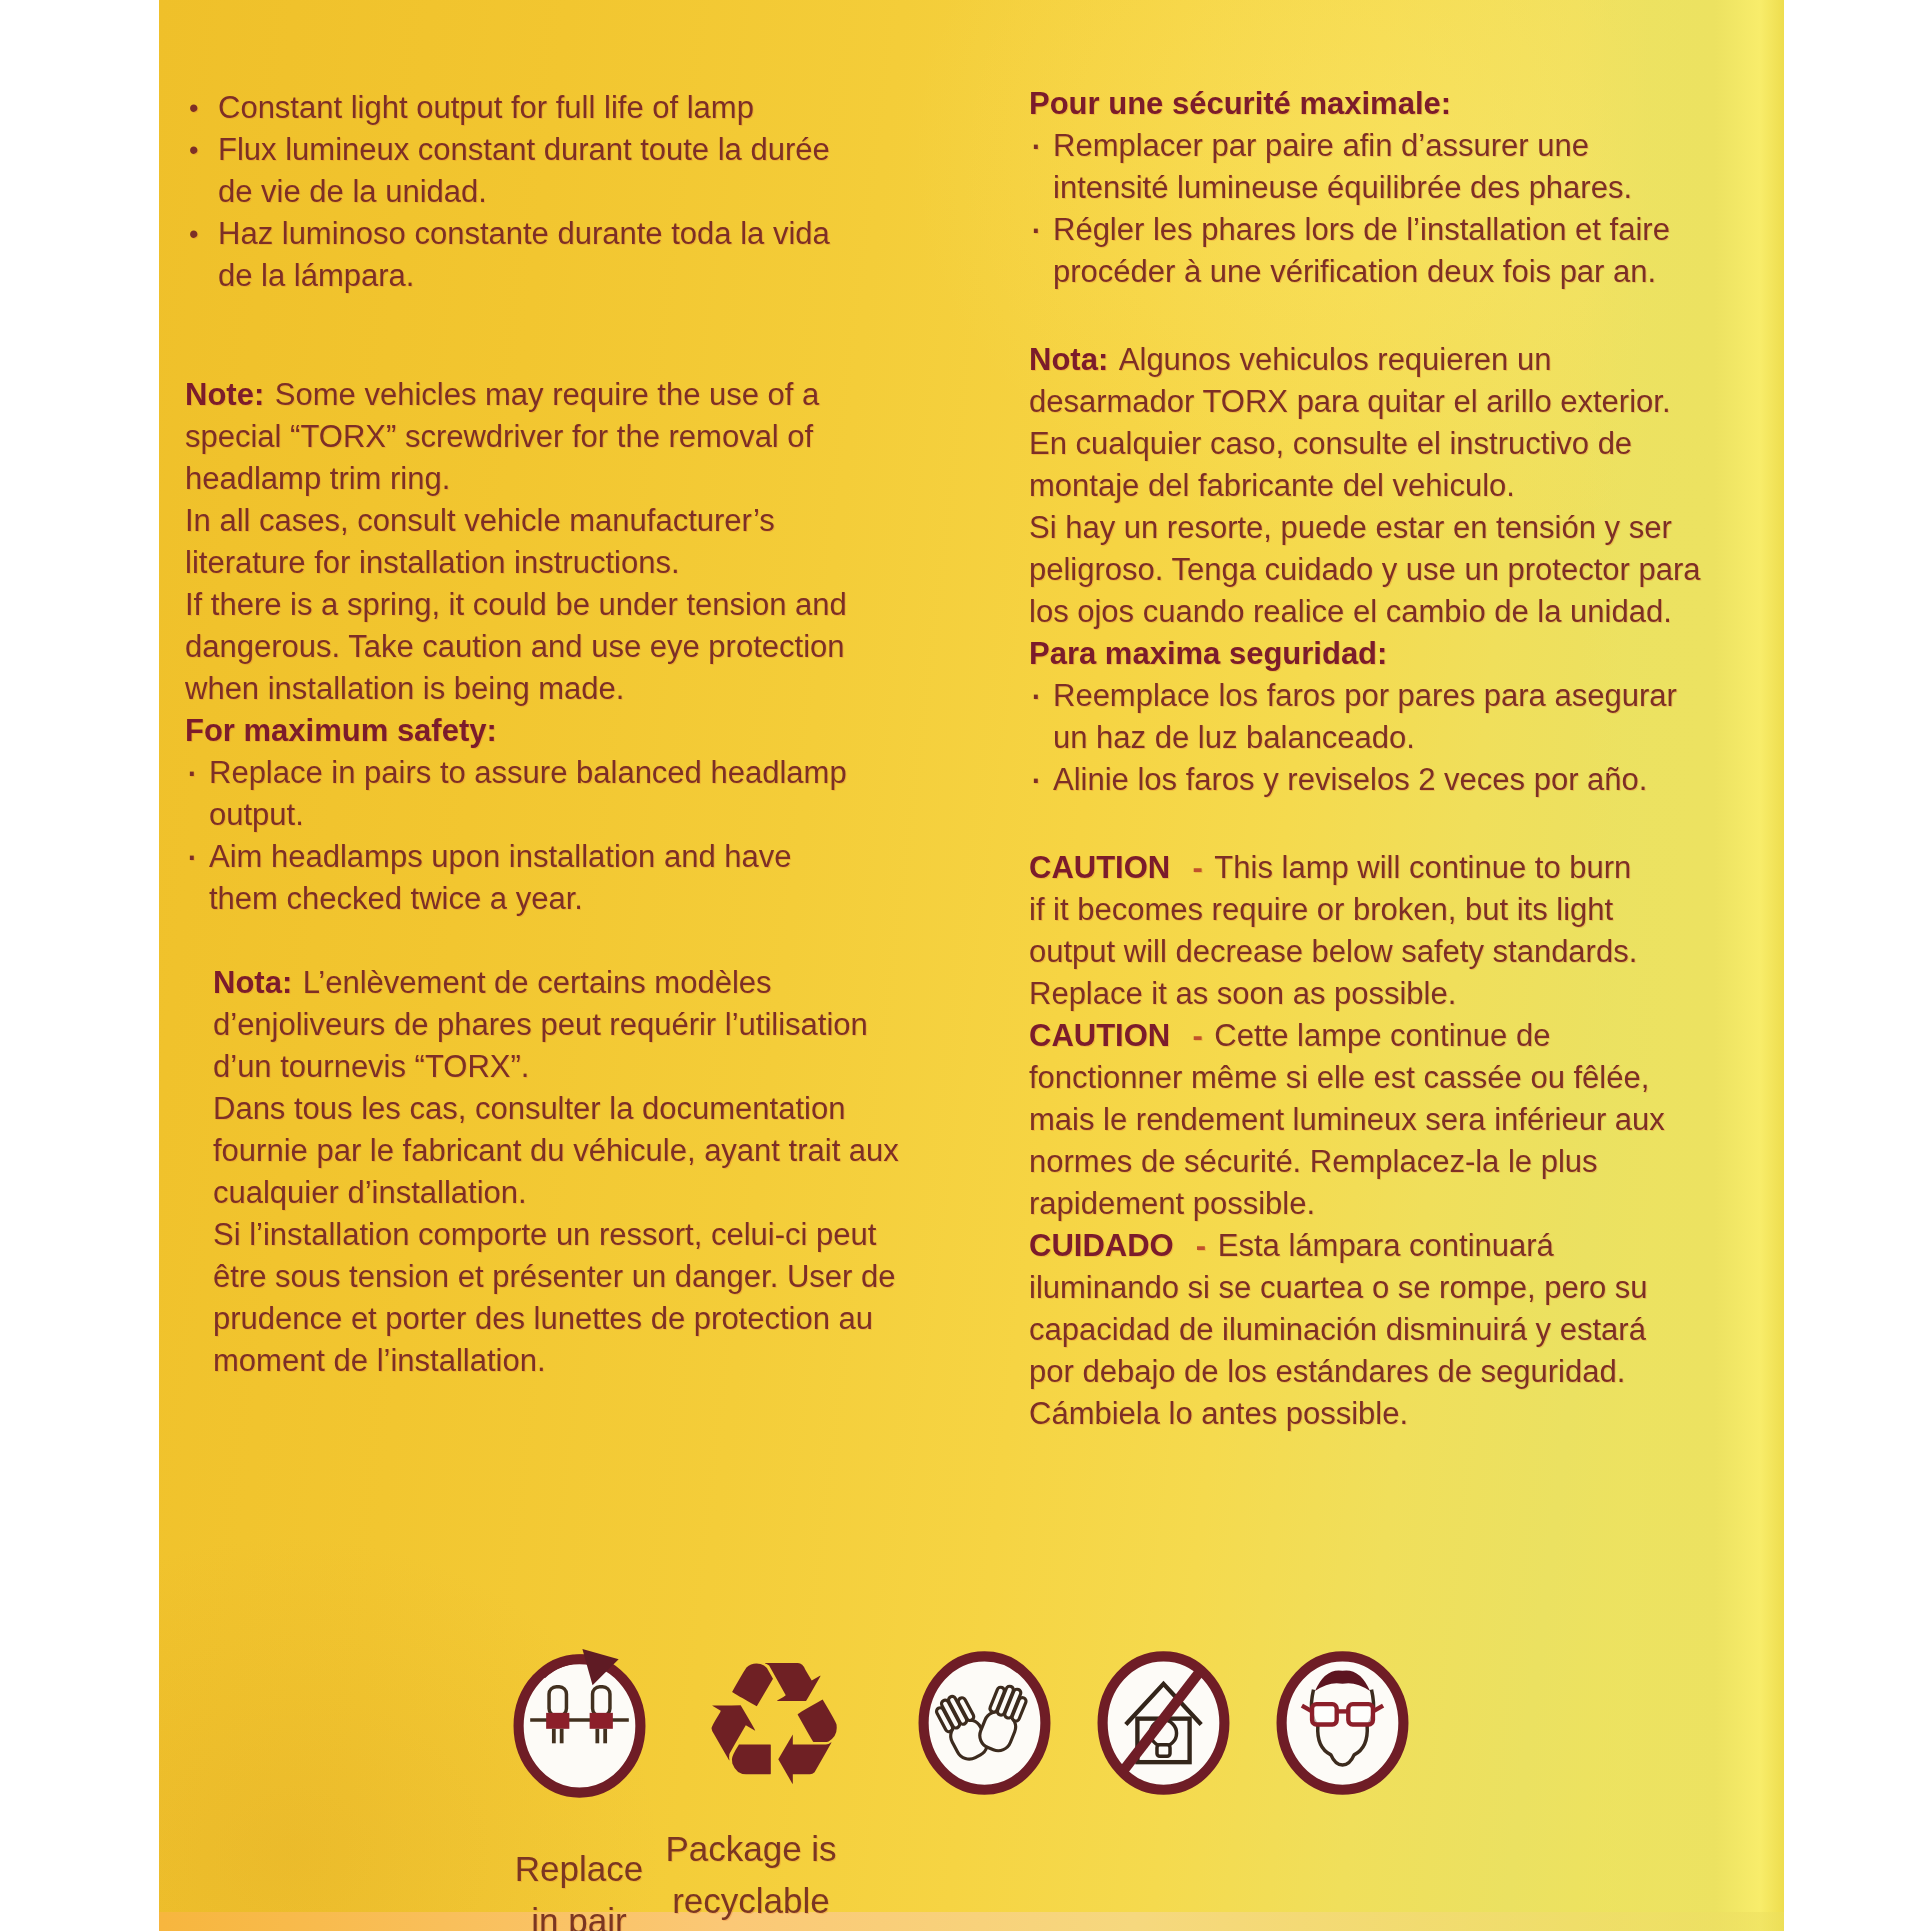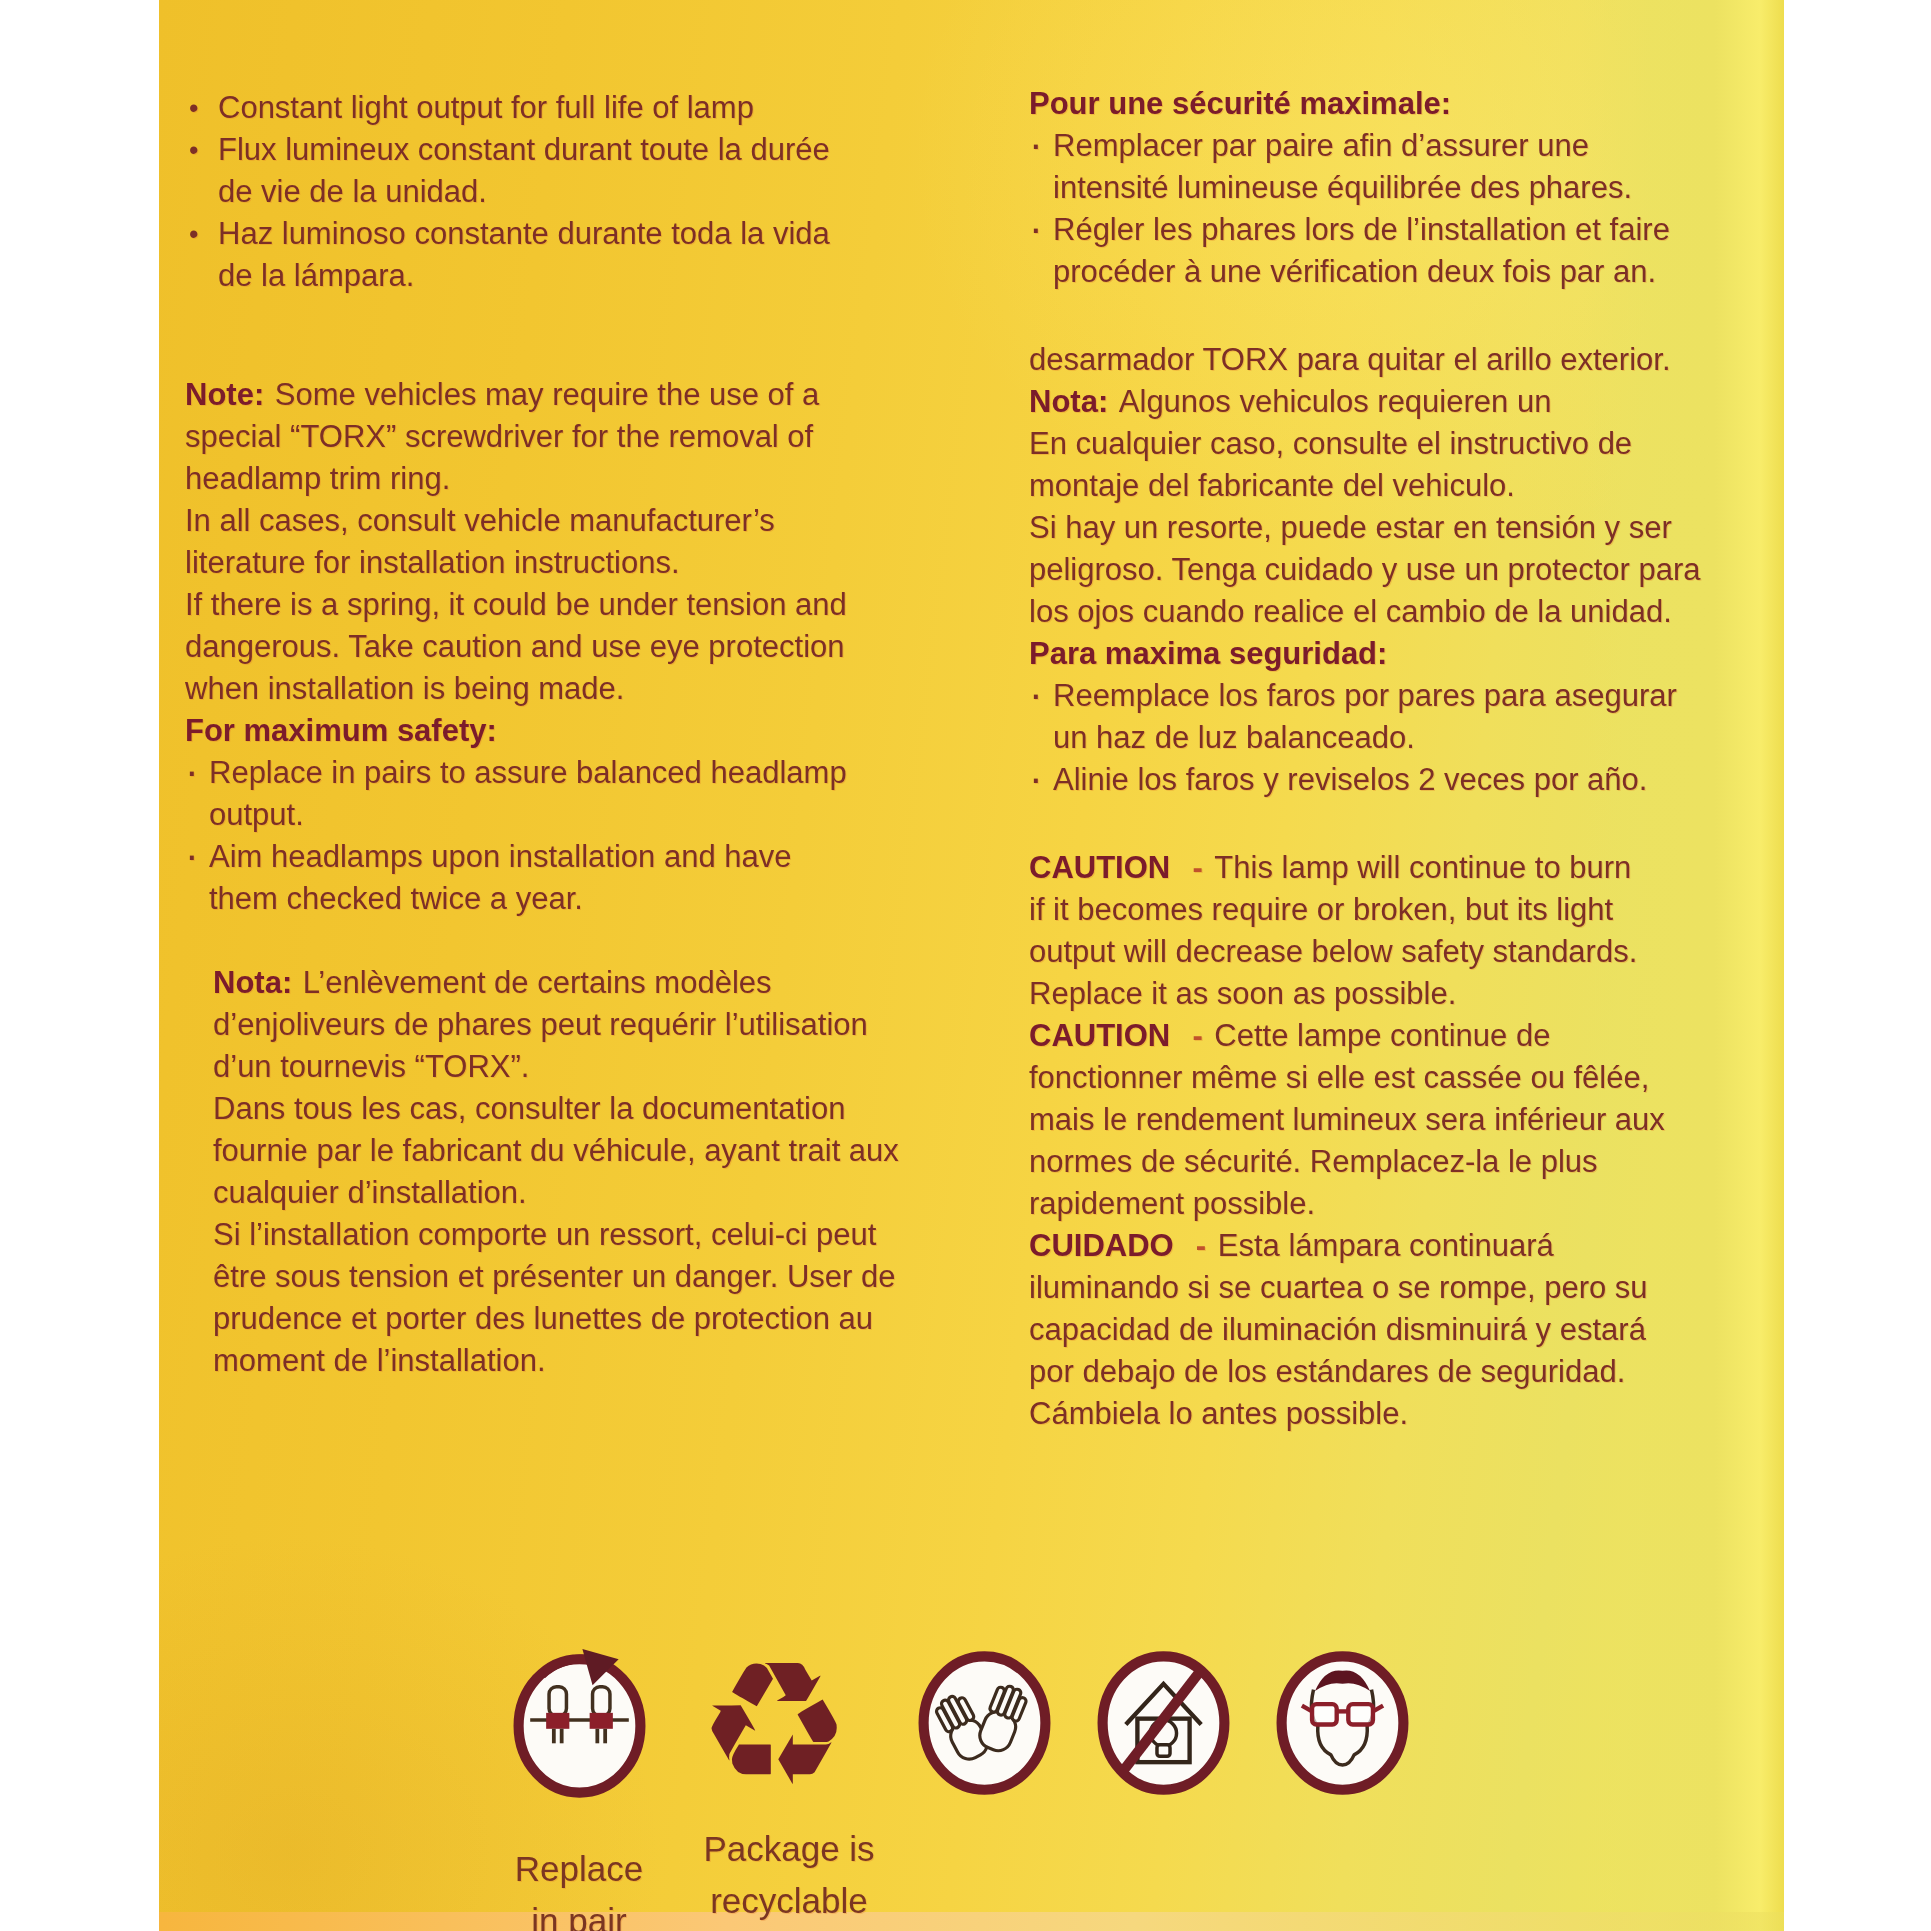--- a/index.html
+++ b/index.html
@@ -112,22 +112,22 @@
       <div class="ln">Remplacer par paire afin d’assurer une</div>
       <div class="ln">intensité lumineuse équilibrée des phares.</div>
     </div>
     <div class="s">
       <span class="mk">·</span>
       <div class="ln">Régler les phares lors de l’installation et faire</div>
       <div class="ln">procéder à une vérification deux fois par an.</div>
     </div>
 
     <div class="mt48">
+      <div class="ln"><span class="lbl">Nota:</span><span>Algunos vehiculos requieren un</span></div>
       <div class="ln">desarmador TORX para quitar el arillo exterior.</div>
-      <div class="ln"><span class="lbl">Nota:</span><span>Algunos vehiculos requieren un</span></div>
       <div class="ln">En cualquier caso, consulte el instructivo de</div>
       <div class="ln">montaje del fabricante del vehiculo.</div>
       <div class="ln">Si hay un resorte, puede estar en tensión y ser</div>
       <div class="ln">peligroso. Tenga cuidado y use un protector para</div>
       <div class="ln">los ojos cuando realice el cambio de la unidad.</div>
     </div>
 
     <div class="hd">Para maxima seguridad:</div>
     <div class="s">
       <span class="mk">·</span>
@@ -221,18 +221,18 @@
       <line x1="46" y1="45" x2="54" y2="45"></line>
       <line x1="29" y1="45" x2="22" y2="41"></line>
       <line x1="71" y1="45" x2="78" y2="41"></line>
     </g>
   </svg>
 
   <div class="cap" style="left:434px;top:1823px;margin-top:20px;">
     <div>Replace</div>
     <div>in pair</div>
   </div>
-  <div class="cap" style="left:644px;top:1823px;">
+  <div class="cap" style="left:606px;top:1823px;">
     <div>Package is</div>
     <div>recyclable</div>
   </div>
 </div>
 
 
 </body></html>

